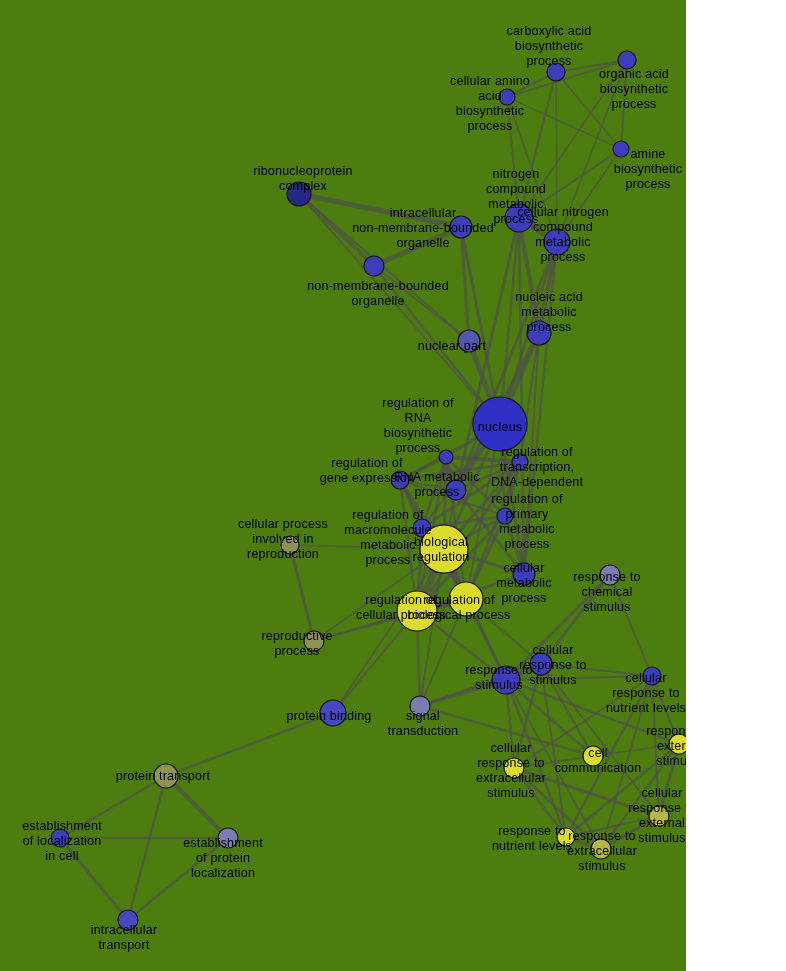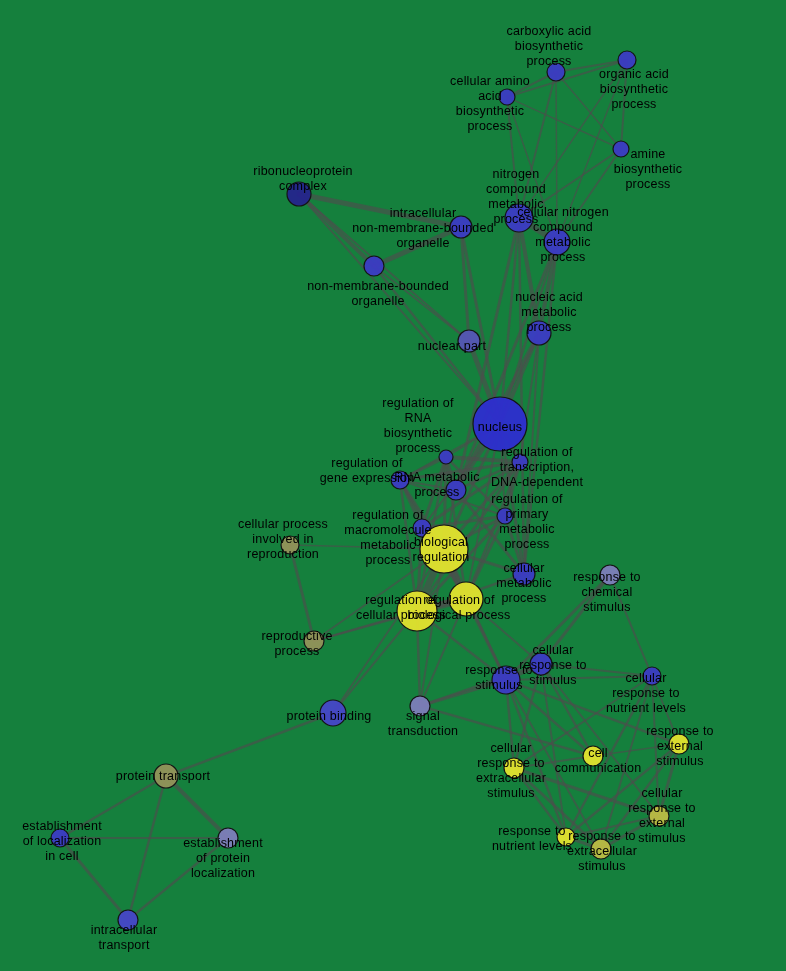--- a/index.html
+++ b/index.html
@@ -3,23 +3,23 @@
 <meta charset="utf-8">
 <style>
   html, body {
     margin: 0;
     padding: 0;
     background: #ffffff;
     font-family: "Liberation Sans", sans-serif;
   }
   .stage {
     position: relative;
-    width: 786px;
+    width: 686px;
     height: 971px;
-    background: #15803d;
+    background: #4d7c0f;
     overflow: hidden;
   }
   svg text {
     font-family: "Liberation Sans", sans-serif;
     font-size: 12.5px;
     fill: #000000;
     letter-spacing: 0.2px;
   }
   svg circle.node {
     stroke: #141414;

